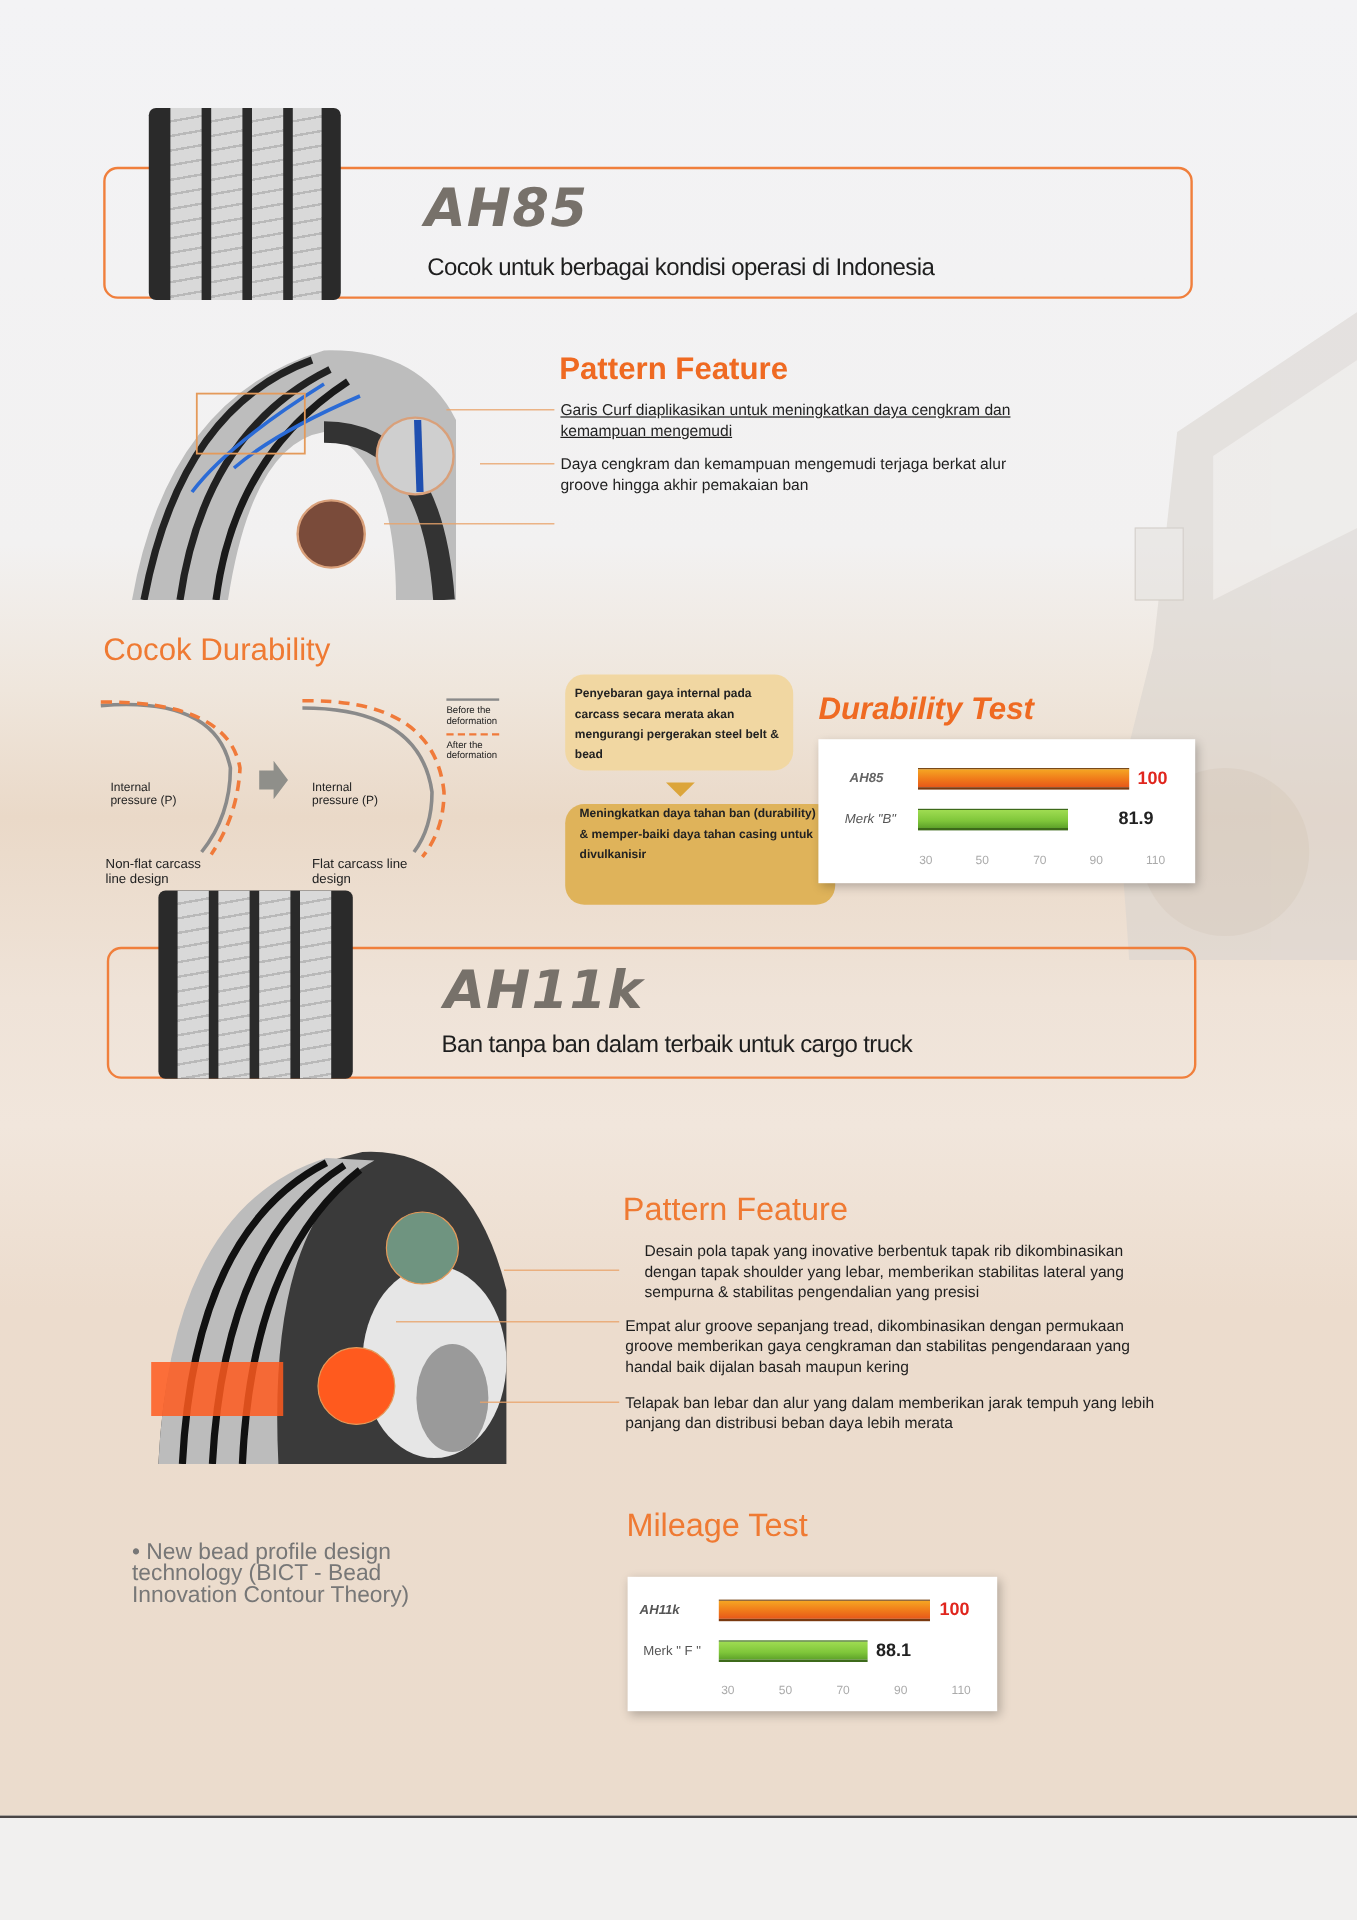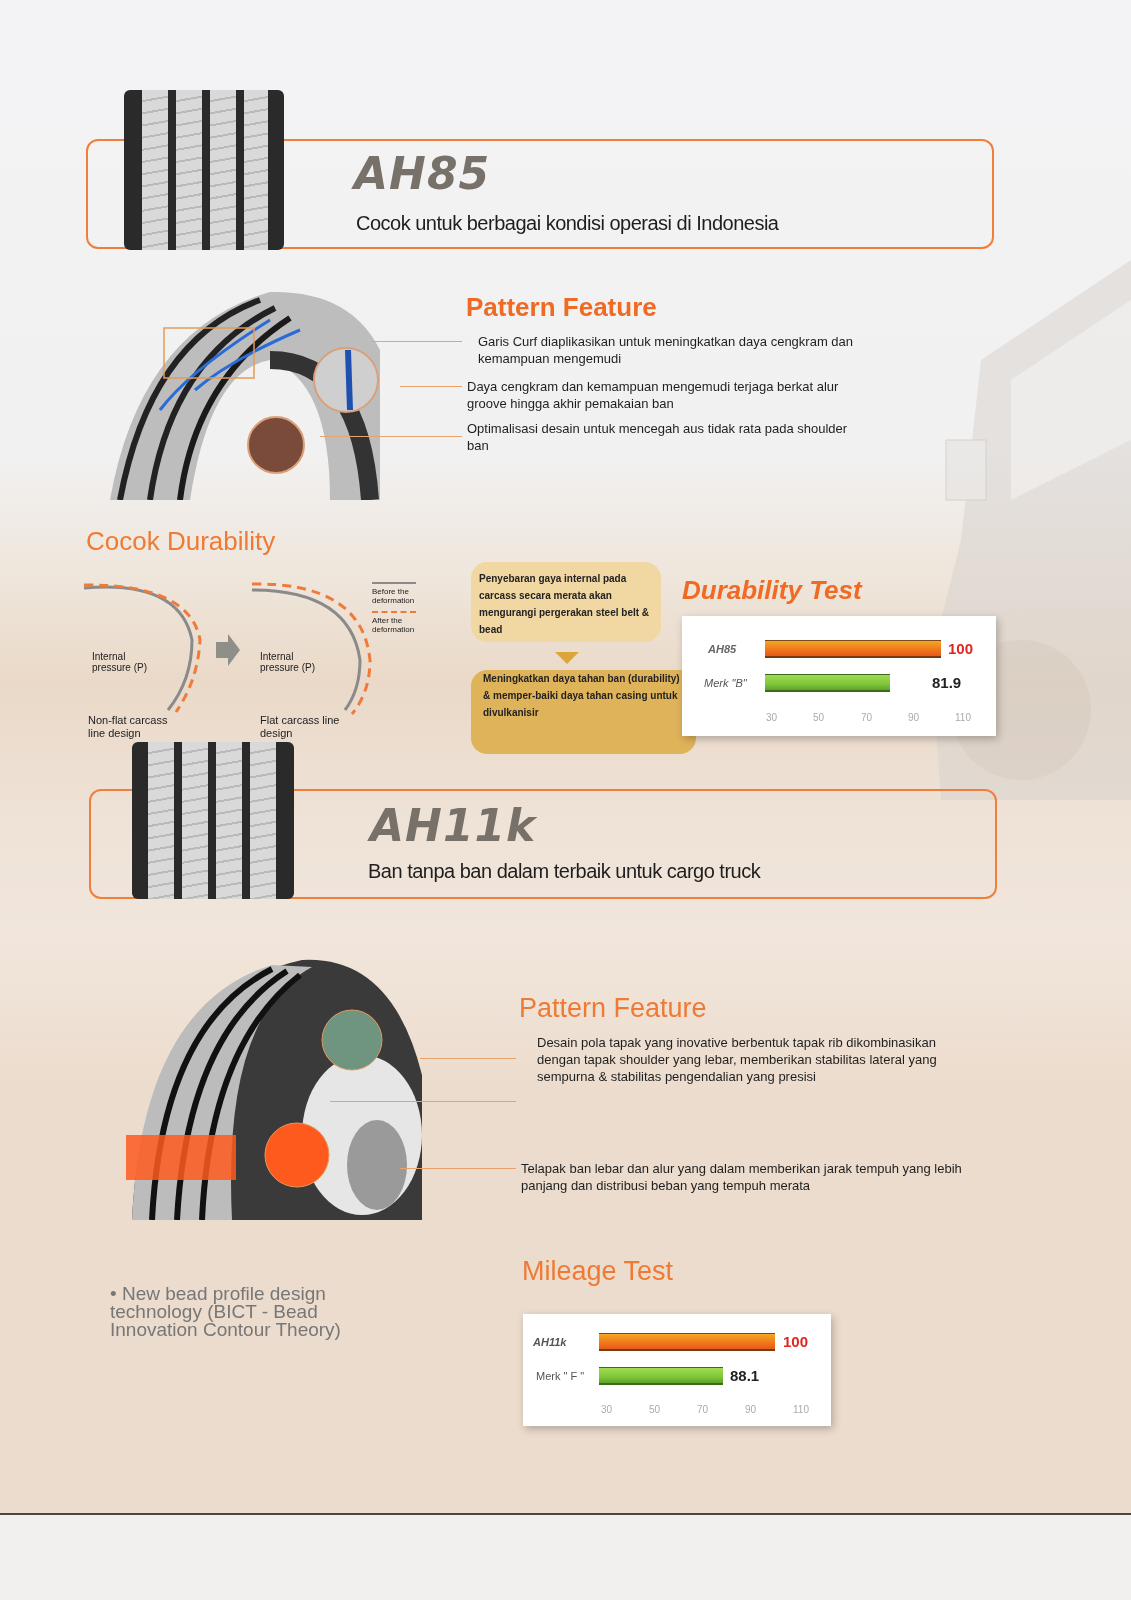--- a/index.html
+++ b/index.html
@@ -62,23 +62,22 @@
     <rect x="64" y="38" width="90" height="50" fill="none" stroke="#e49a5a" stroke-width="1.5"></rect>
     <circle cx="246" cy="90" r="32" fill="#cfcfcf" stroke="#d9a07a" stroke-width="2"></circle>
     <path d="M248 60 L250 120" stroke="#1f4fb0" stroke-width="6"></path>
     <circle cx="176" cy="155" r="28" fill="#7a4b3a" stroke="#d9a07a" stroke-width="2"></circle>
   </svg>
 
   <div class="h-orange" style="left:466px;top:292px;font-size:26px;">Pattern Feature</div>
   <div class="lead" style="left:372px;top:341px;width:90px;"></div>
   <div class="lead" style="left:400px;top:386px;width:62px;"></div>
   <div class="lead" style="left:320px;top:436px;width:142px;"></div>
-  <div class="feat" style="left:478px;top:333px;width:400px;">Garis Curf diaplikasikan untuk meningkatkan daya cengkram dan kemampuan mengemudi</div>
+  <div class="feat" style="left:467px;top:333px;width:400px;text-decoration:underline;">Garis Curf diaplikasikan untuk meningkatkan daya cengkram dan kemampuan mengemudi</div>
   <div class="feat" style="left:467px;top:378px;width:400px;">Daya cengkram dan kemampuan mengemudi terjaga berkat alur groove hingga akhir pemakaian ban</div>
-  <div class="feat" style="left:467px;top:420px;width:400px;">Optimalisasi desain untuk mencegah aus tidak rata pada shoulder ban</div>
 
   <div class="h-orange-light" style="left:86px;top:526px;font-size:26px;">Cocok Durability</div>
 
   <svg class="tire" style="left:80px;top:580px;" width="300" height="140" viewBox="0 0 300 140">
 
     <path d="M4 8 Q100 0 112 60 Q112 100 88 130" stroke="#8a8a8a" stroke-width="3" fill="none"></path>
     <path d="M4 5 Q110 4 120 60 Q118 100 96 132" stroke="#f07a3a" stroke-width="3" stroke-dasharray="9 6" fill="none"></path>
 
     <path d="M172 10 Q270 10 280 80 Q280 110 265 130" stroke="#8a8a8a" stroke-width="3" fill="none"></path>
     <path d="M172 4 Q282 2 290 80 Q290 112 272 134" stroke="#f07a3a" stroke-width="3" stroke-dasharray="9 6" fill="none"></path>
@@ -134,21 +133,22 @@
     <rect x="4" y="180" width="110" height="45" fill="#ff5a1e" opacity=".85"></rect>
     <circle cx="230" cy="85" r="30" fill="#6f9480" stroke="#e49a5a"></circle>
     <circle cx="175" cy="200" r="32" fill="#ff5a1e" stroke="#e49a5a"></circle>
   </svg>
 
   <div class="h-orange-light" style="left:519px;top:993px;font-size:27px;">Pattern Feature</div>
   <div class="lead" style="left:420px;top:1058px;width:96px;"></div>
   <div class="lead" style="left:330px;top:1101px;width:186px;"></div>
   <div class="lead" style="left:400px;top:1168px;width:116px;"></div>
   <div class="feat" style="left:537px;top:1034px;width:440px;">Desain pola tapak yang inovative berbentuk tapak rib dikombinasikan dengan tapak shoulder yang lebar, memberikan stabilitas lateral yang sempurna &amp; stabilitas pengendalian yang presisi</div>
-  <div class="feat" style="left:521px;top:1160px;width:470px;">Telapak ban lebar dan alur yang dalam memberikan jarak tempuh yang lebih panjang dan distribusi beban yang tempuh merata</div>
+  <div class="feat" style="left:521px;top:1096px;width:440px;">Empat alur groove sepanjang tread, dikombinasikan dengan permukaan groove memberikan gaya cengkraman dan stabilitas pengendaraan yang handal baik dijalan basah maupun kering</div>
+  <div class="feat" style="left:521px;top:1160px;width:470px;">Telapak ban lebar dan alur yang dalam memberikan jarak tempuh yang lebih panjang dan distribusi beban daya lebih merata</div>
 
   <div class="bullet-note" style="left:110px;top:1285px;width:290px;">• New bead profile design technology (BICT - Bead Innovation Contour Theory)</div>
 
   <div class="h-orange-light" style="left:522px;top:1256px;font-size:27px;text-align:right;">Mileage Test</div>
   <div class="chart" style="left:523px;top:1314px;width:308px;height:112px;">
     <div class="bar-lbl" style="left:10px;top:22px;font-weight:bold;font-style:italic;color:#555;">AH11k</div>
     <div class="bar orange" style="left:76px;top:19px;width:176px;"></div>
     <div class="bar-val" style="left:260px;top:19px;color:#e0261e;">100</div>
     <div class="bar-lbl" style="left:13px;top:56px;">Merk " F "</div>
     <div class="bar green" style="left:76px;top:53px;width:124px;"></div>

